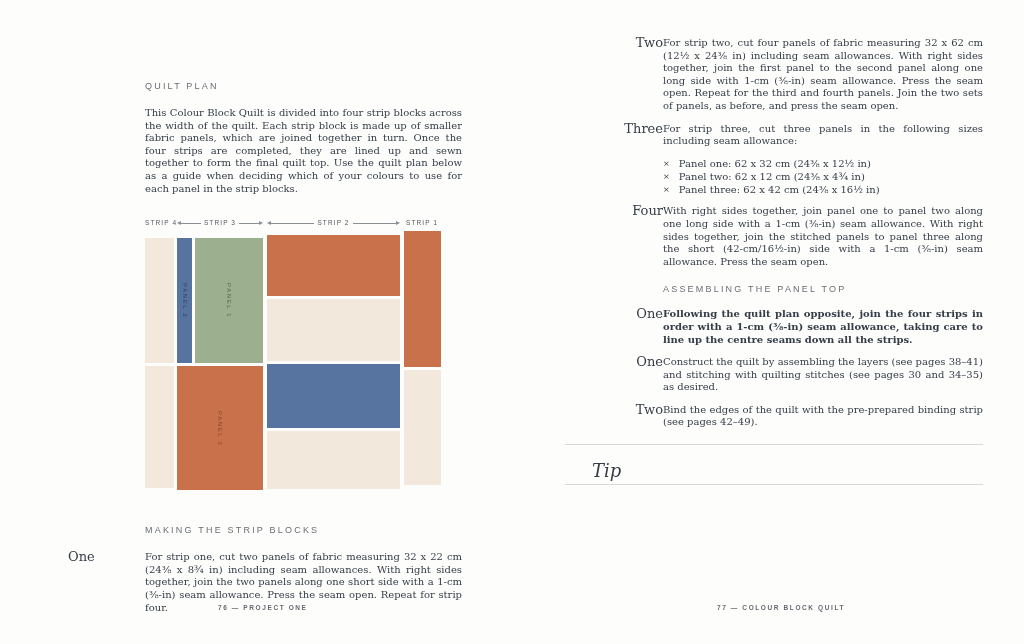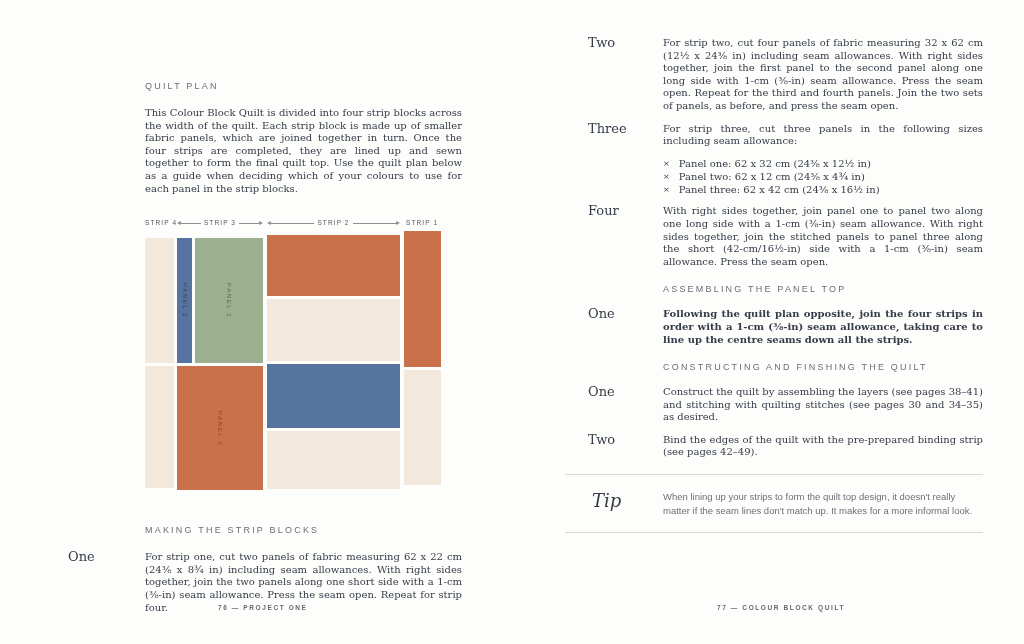--- a/index.html
+++ b/index.html
@@ -44,21 +44,21 @@
     white-space:nowrap;
   }
   .plabel-green{color:rgba(42,52,38,0.62);}
   .plabel-blue{color:rgba(12,22,42,0.55);}
   .plabel-orange{color:rgba(70,34,14,0.55);}
   .lp-making{margin:34px 0 0 77px;}
   .lp-step{display:grid;grid-template-columns:77px 317px;margin-top:15px;}
   
   .right-page{position:absolute;left:565px;top:36px;width:418px;}
   .rp-step{display:grid;grid-template-columns:98px 320px;margin-bottom:9px;}
-  .rp-step .step-num{padding-left:23px;}
+  .rp-step .step-num{padding-left:23px;text-align:right;}
   .rp-heading{margin:16px 0 13px 98px;}
   .panel-list{margin:2px 0 8px 98px;}
   .panel-item{display:flex;gap:9px;font-size:10px;line-height:13.2px;color:#343c47;}
   .panel-item .marker{font-size:8px;line-height:13.2px;color:#343c47;}
   .rule{border:none;border-top:1px solid #d9d9d6;margin:15px 0;}
   .tip-row{display:grid;grid-template-columns:98px 320px;}
   .tip-label{font-family:"DejaVu Serif", serif;font-style:italic;font-size:18px;color:#343c47;padding-left:27px;}
   .tip-text{font-family:"Liberation Sans", sans-serif;font-size:9.5px;line-height:13.5px;color:#6b7076;}
   .tip-text p{margin:0 0 12px 0;}
   
@@ -119,21 +119,21 @@
     <div class="panel" style="left: 122px; top: 200px; width: 133px; height: 58px; background-color: rgb(242, 233, 220);"></div>
 
     <div class="panel" style="left: 259px; top: 0px; width: 37px; height: 136px; background-color: rgb(200, 113, 75);"></div>
     <div class="panel" style="left: 259px; top: 139px; width: 37px; height: 115px; background-color: rgb(242, 233, 220);"></div>
   </div>
 
   <div class="smallcaps-heading lp-making">MAKING THE STRIP BLOCKS</div>
 
   <div class="lp-step">
     <div class="step-num">One</div>
-    <p class="body-text" style="margin:1px 0 0 0;">For strip one, cut two panels of fabric measuring 62 x 22 cm (24⅜ x 8¾ in) including seam allowances. With right sides together, join the two panels along one short side with a 1-cm (⅜-in) seam allowance. Press the seam open. Repeat for strip four.</p>
+    <p class="body-text" style="margin:1px 0 0 0;">For strip one, cut two panels of fabric measuring 32 x 22 cm (24⅜ x 8¾ in) including seam allowances. With right sides together, join the two panels along one short side with a 1-cm (⅜-in) seam allowance. Press the seam open. Repeat for strip four.</p>
   </div>
 </div>
 
 <div class="right-page">
 
   <div class="rp-step">
     <div class="step-num">Two</div>
     <p class="body-text" style="margin:1px 0 0 0;">For strip two, cut four panels of fabric measuring 32 x 62 cm (12½ x 24⅜ in) including seam allowances. With right sides together, join the first panel to the second panel along one long side with 1-cm (⅜-in) seam allowance. Press the seam open. Repeat for the third and fourth panels. Join the two sets of panels, as before, and press the seam open.</p>
   </div>
 
@@ -162,38 +162,36 @@
     <p class="body-text" style="margin:1px 0 0 0;">With right sides together, join panel one to panel two along one long side with a 1-cm (⅜-in) seam allowance. With right sides together, join the stitched panels to panel three along the short (42-cm/16½-in) side with a 1-cm (⅜-in) seam allowance. Press the seam open.</p>
   </div>
 
   <div class="smallcaps-heading rp-heading">ASSEMBLING THE PANEL TOP</div>
 
   <div class="rp-step">
     <div class="step-num">One</div>
     <p class="body-text" style="margin:1px 0 0 0;font-weight:bold;">Following the quilt plan opposite, join the four strips in order with a 1-cm (⅜-in) seam allowance, taking care to line up the centre seams down all the strips.</p>
   </div>
 
-  <div class="smallcaps-heading rp-heading">CONSTRUCTING AND FINSHING THE QUILT</div>
 
   <div class="rp-step">
     <div class="step-num">One</div>
     <p class="body-text" style="margin:1px 0 0 0;">Construct the quilt by assembling the layers (see pages 38–41) and stitching with quilting stitches (see pages 30 and 34–35) as desired.</p>
   </div>
 
   <div class="rp-step">
     <div class="step-num">Two</div>
     <p class="body-text" style="margin:1px 0 0 0;">Bind the edges of the quilt with the pre-prepared binding strip (see pages 42–49).</p>
   </div>
 
   <hr class="rule">
 
   <div class="tip-row">
     <div class="tip-label">Tip</div>
     <div class="tip-text">
-      <p>When lining up your strips to form the quilt top design, it doesn't really matter if the seam lines don't match up. It makes for a more informal look.</p>
     </div>
   </div>
 
   <hr class="rule" style="margin-top:3px;">
 </div>
 
 <div class="footer footer-left">76 — PROJECT ONE</div>
 <div class="footer footer-right">77 — COLOUR BLOCK QUILT</div>
 
 </body></html>

